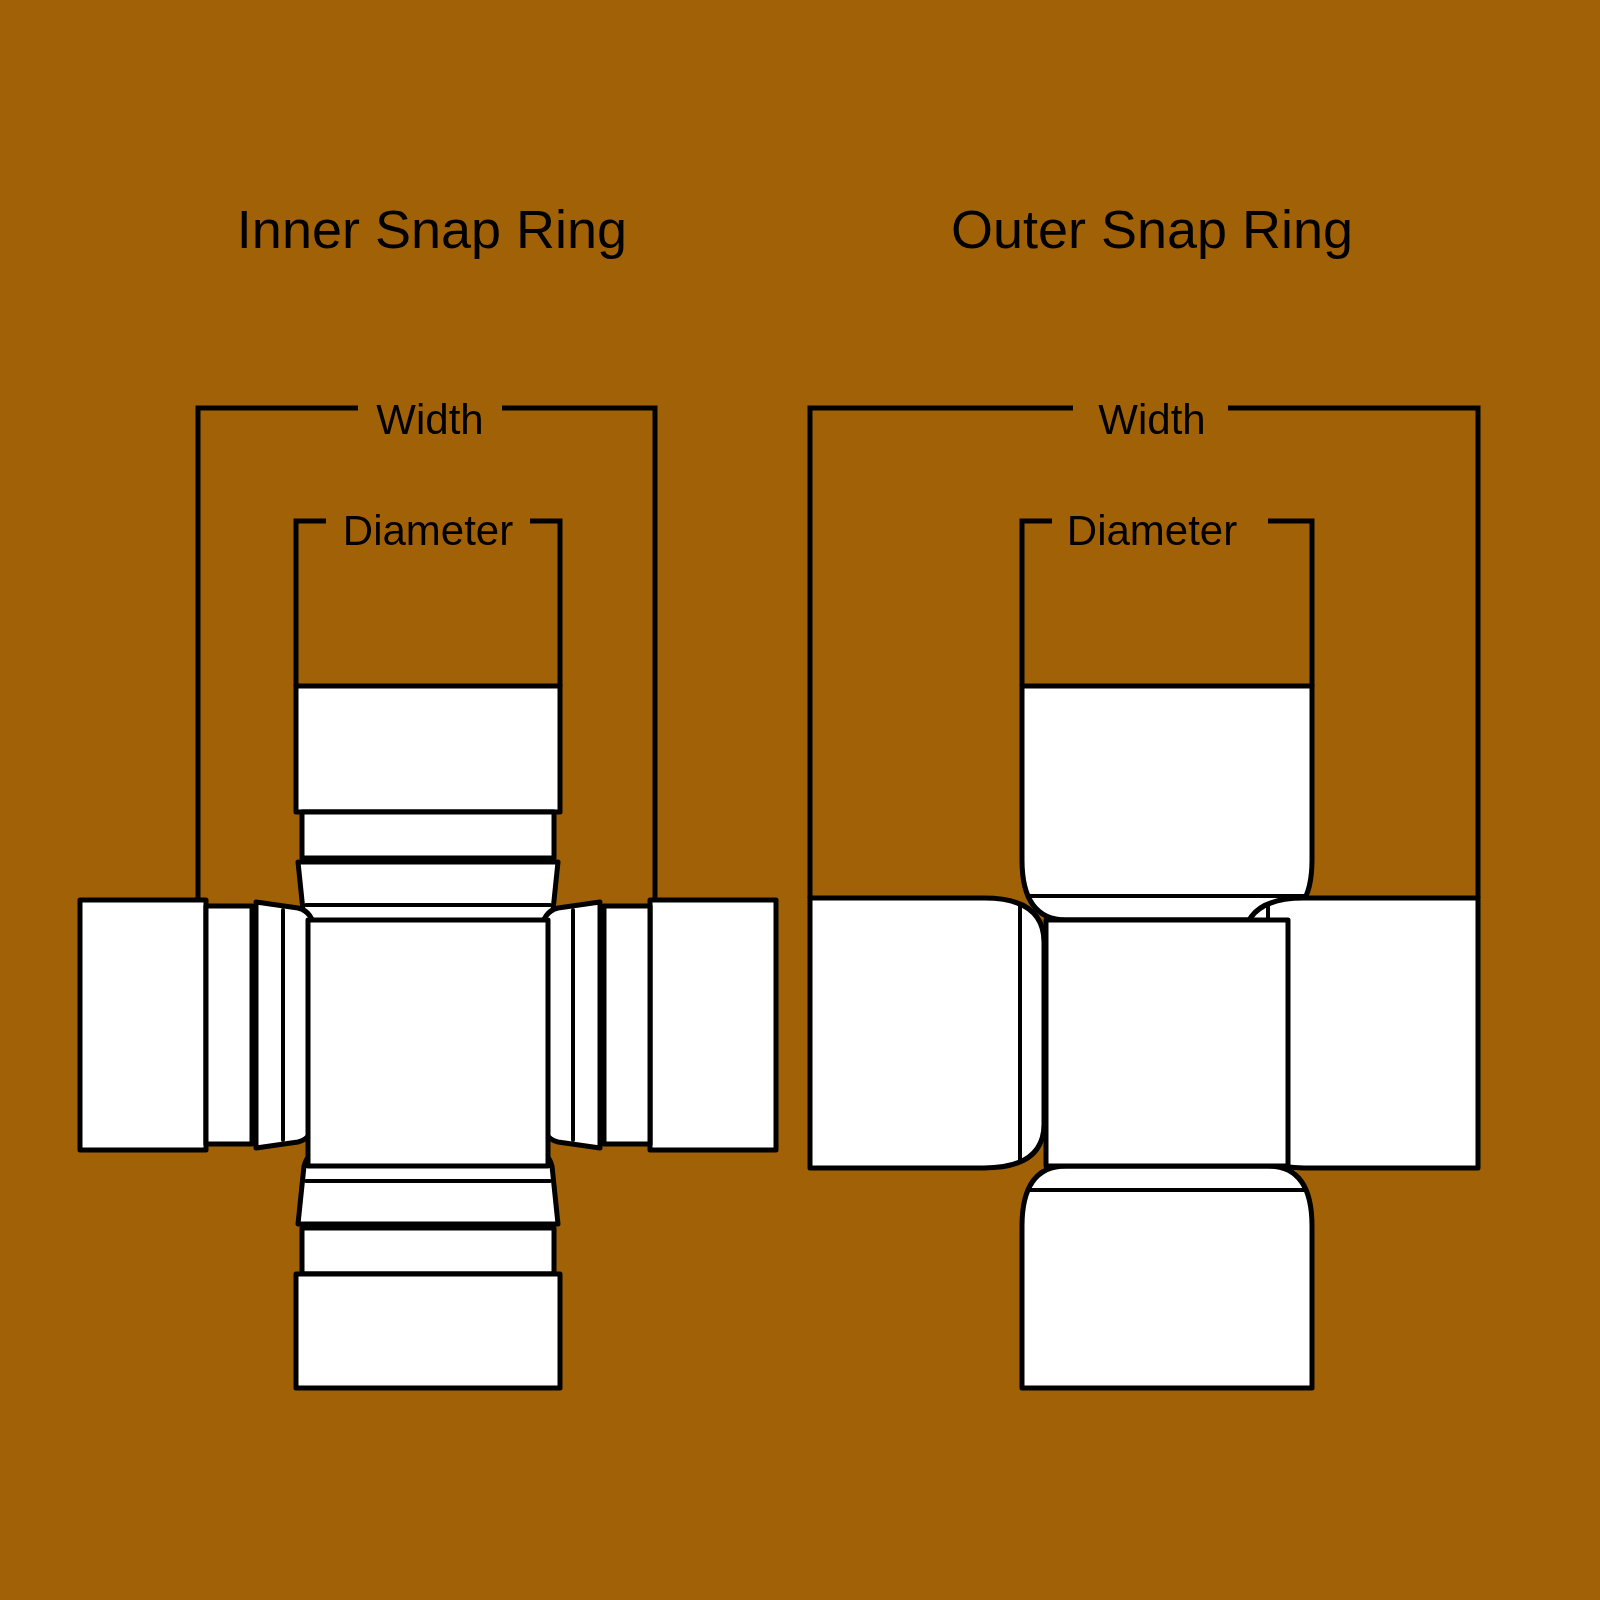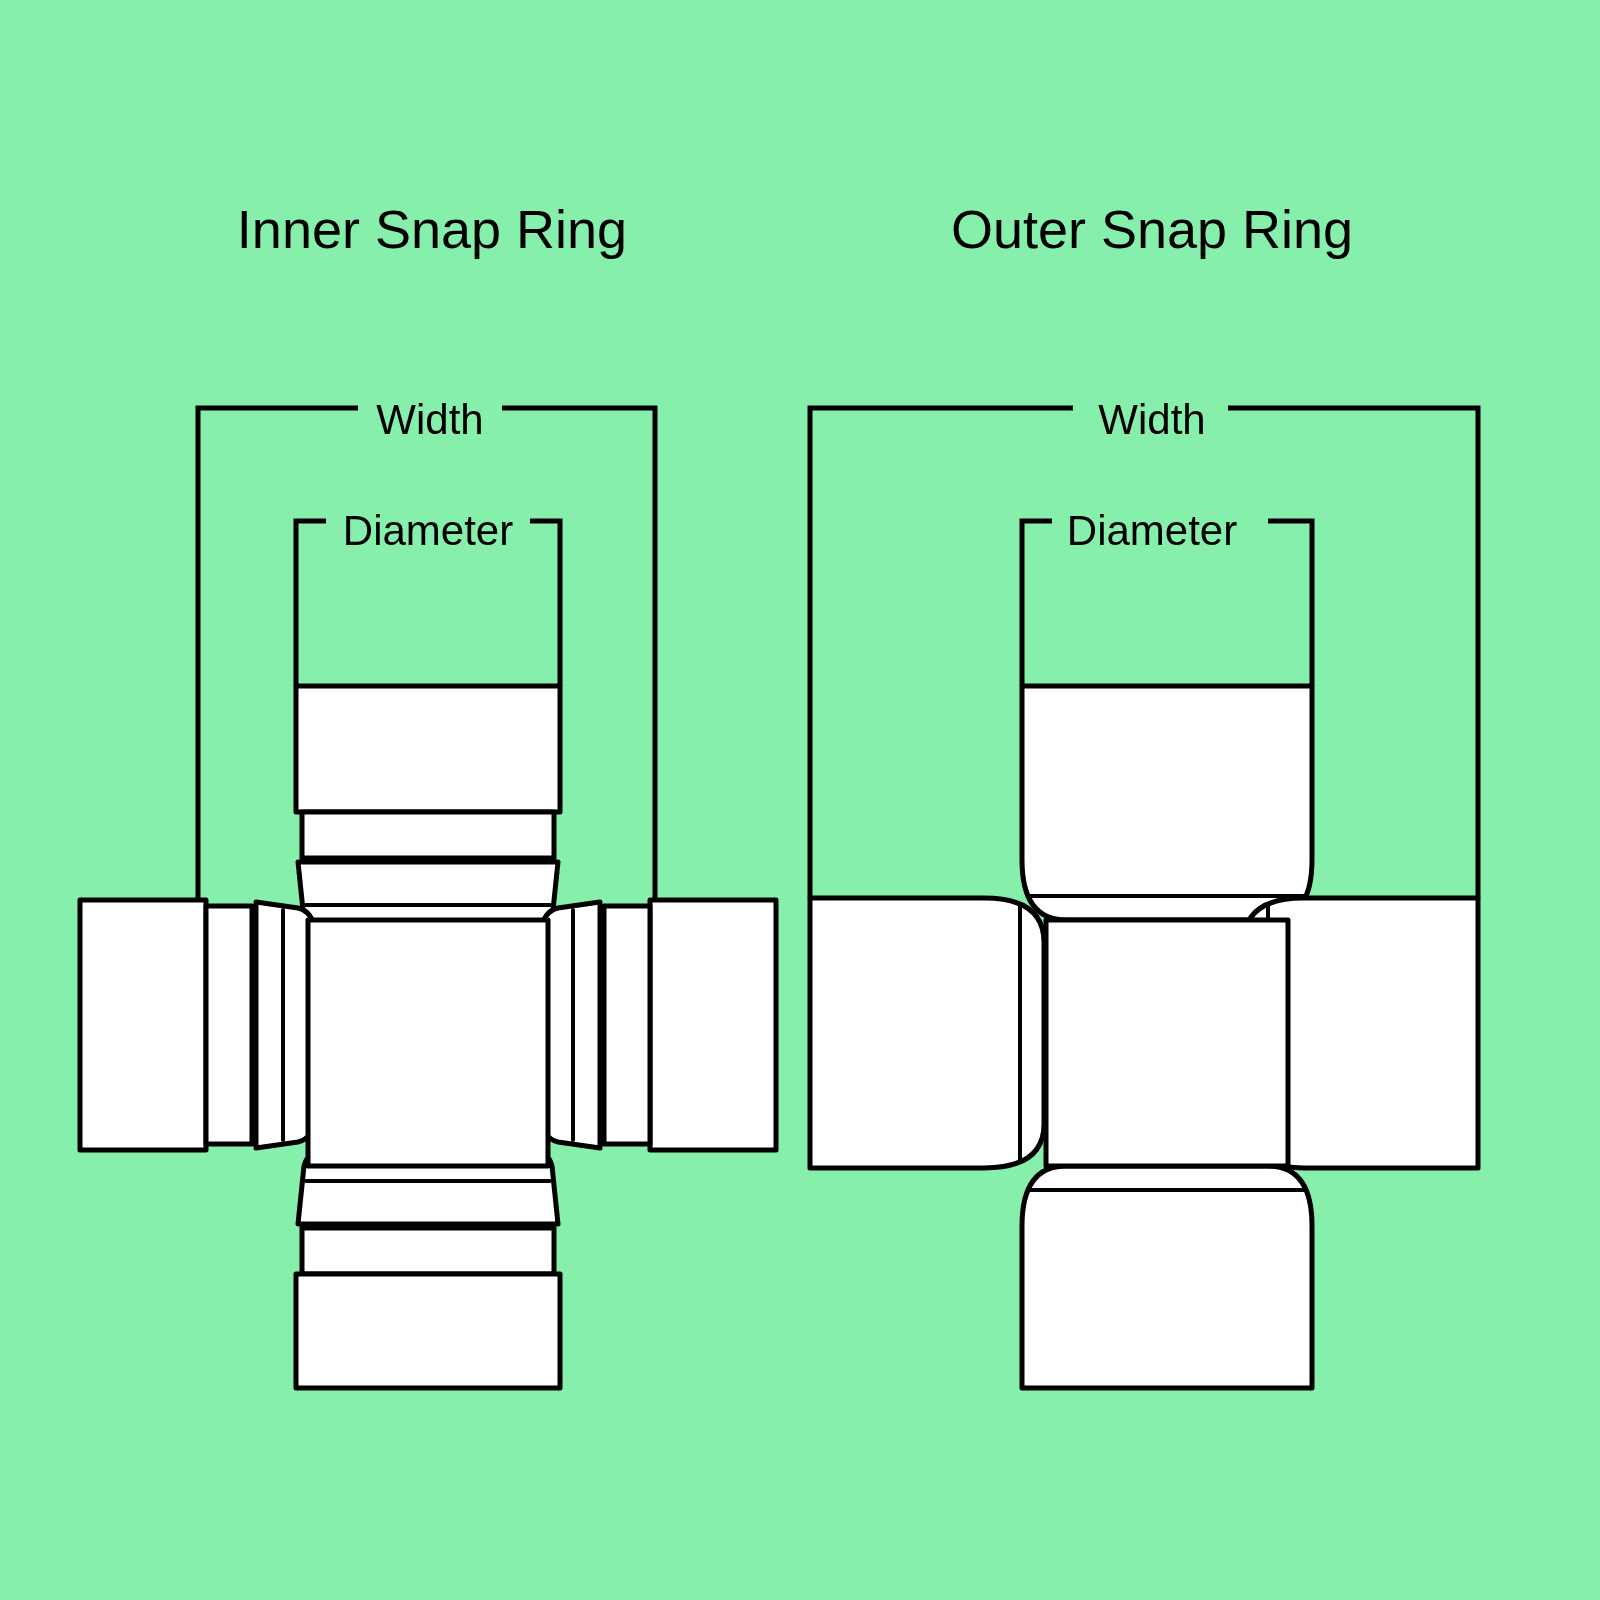--- a/index.html
+++ b/index.html
@@ -11,21 +11,21 @@
     width: 1600px;
     height: 1600px;
     font-family: "Liberation Sans", sans-serif;
     color: #000000;
     overflow: hidden;
   }
   #canvas {
     position: relative;
     width: 1600px;
     height: 1600px;
-    background: #86efac;
+    background: #a16207;
   }
   .diagram-svg {
     position: absolute;
     top: 0;
     left: 0;
     width: 1600px;
     height: 1600px;
   }
   .title-text {
     font-family: "Liberation Sans", sans-serif;

